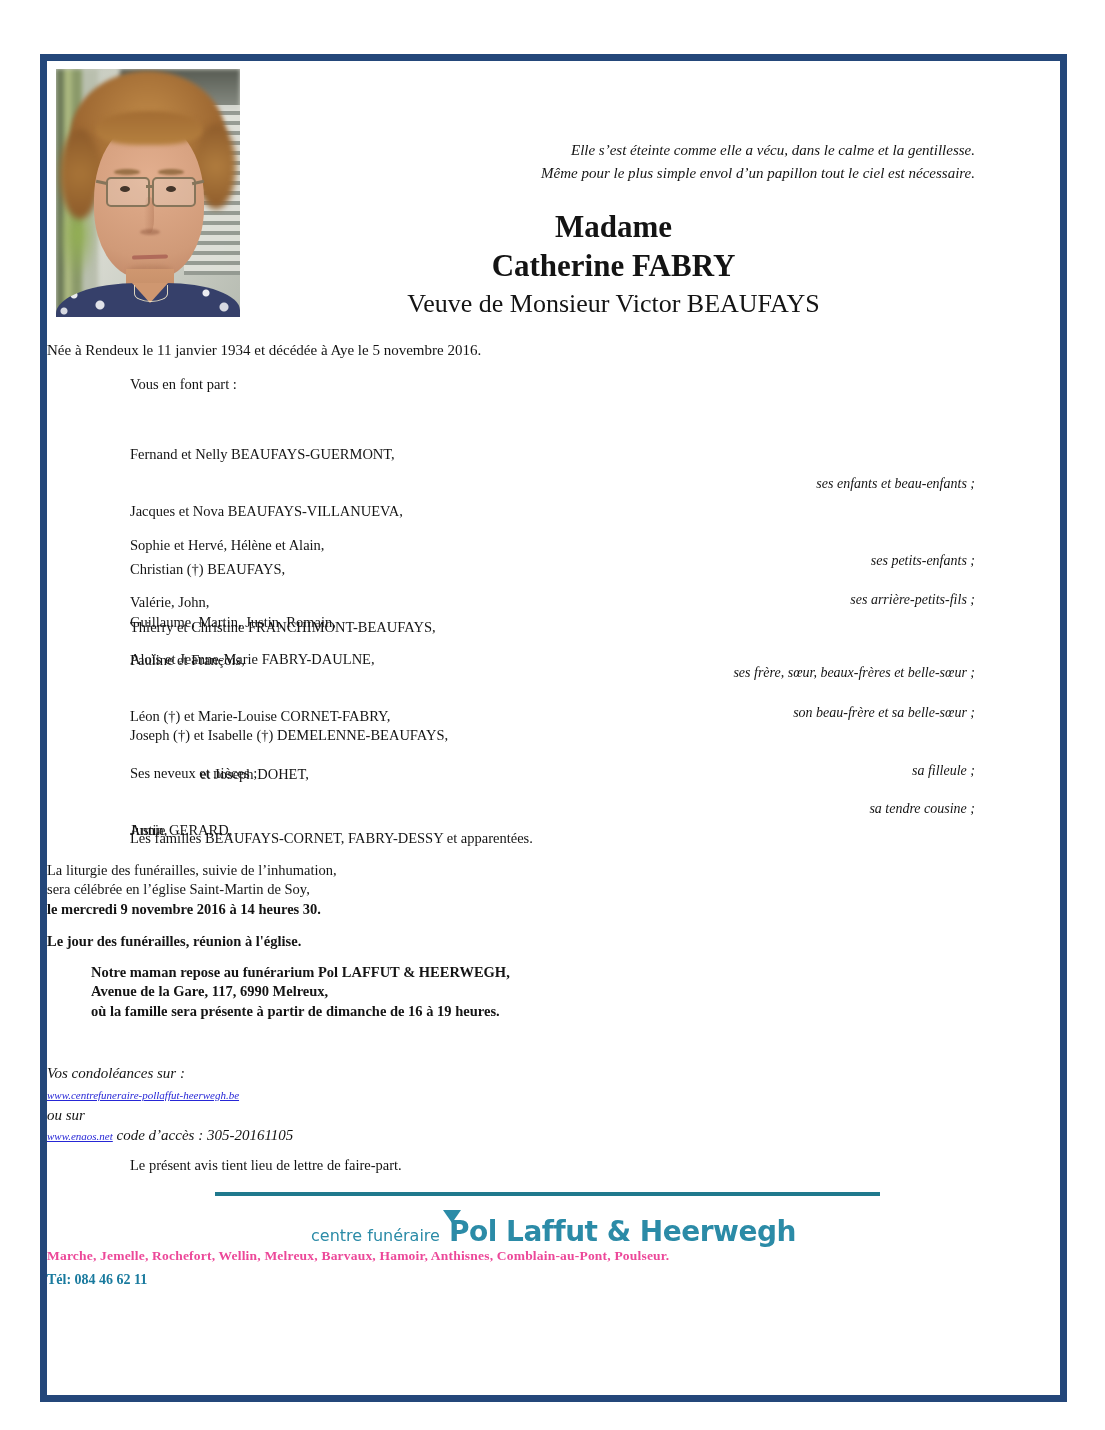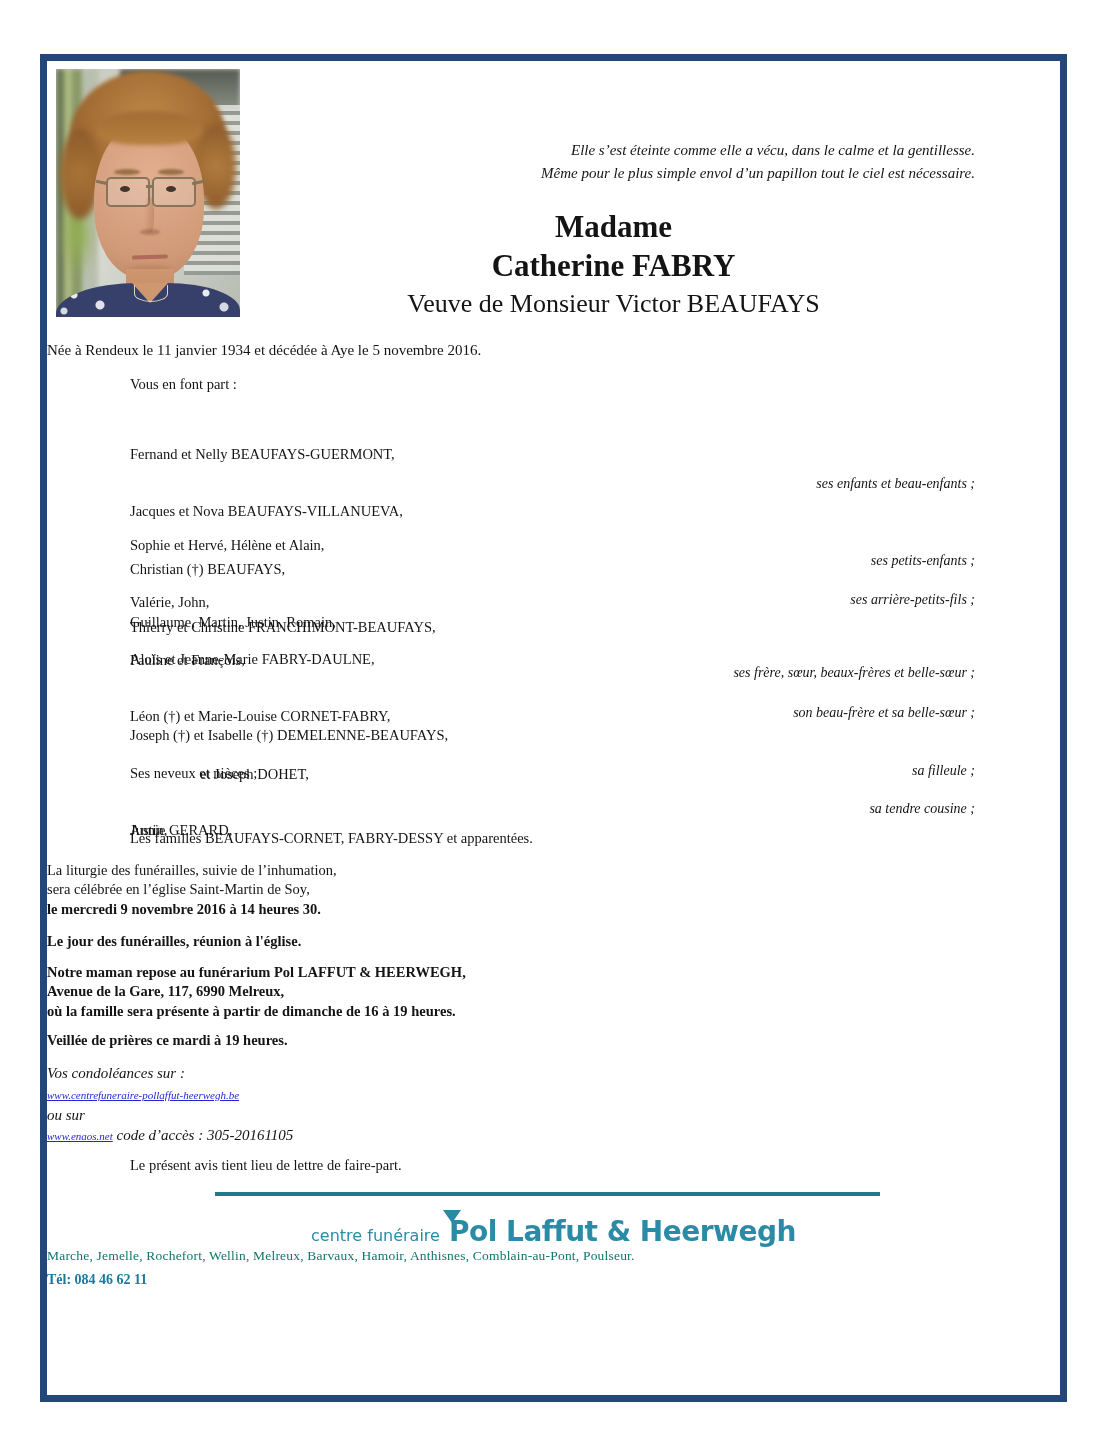--- a/index.html
+++ b/index.html
@@ -23,21 +23,21 @@
   .cer{font-size:14.5px;line-height:19.3px;}
   
   .cond-it{font-style:italic;font-size:15px;line-height:20px;}
   a.weblink{color:#2626d6;text-decoration:underline;font-style:italic;font-size:11px;}
   
   .rule{left:168px;top:1131px;width:665px;height:4px;background:#20798d;}
   .tri{left:396px;top:1149px;width:0;height:0;border-left:9px solid transparent;border-right:9px solid transparent;border-top:13px solid #2b8ba7;}
   .logo-row{left:0;right:0;top:1154px;display:flex;justify-content:center;align-items:baseline;gap:9px;font-family:"DejaVu Sans","Liberation Sans",sans-serif;color:#2b8ba7;}
   .logo-small{font-size:16px;}
   .logo-big{font-size:28px;font-weight:bold;letter-spacing:-0.5px;}
-  .addr{top:1186px;color:#0f766e;font-weight:normal;font-size:13.5px;line-height:18px;letter-spacing:0.2px;}
+  .addr{top:1186px;color:#ec4899;font-weight:bold;font-size:13.5px;line-height:18px;letter-spacing:0.2px;}
   .tel{top:1210px;color:#197a9e;font-weight:bold;font-size:14px;line-height:18px;}
   
   .photo{left:9px;top:8px;width:184px;height:248px;overflow:hidden;background:linear-gradient(120deg,#c3c8bb 0%,#d8dad1 45%,#b7bcb2 100%);}
   .photo *{position:absolute;}
   .ph-left{left:0;top:0;width:42px;height:248px;background:linear-gradient(90deg,#6d7b58 0 8px,#aab77f 8px 16px,#8b9a6a 16px 26px,#b9bfae 26px 42px);filter:blur(2px);}
   .ph-green{left:2px;top:120px;width:40px;height:90px;background:radial-gradient(closest-side,#93b052,rgba(147,176,82,0));filter:blur(3px);}
   .ph-topdark{right:0;top:0;width:120px;height:42px;background:linear-gradient(180deg,#575b52,#8b9087);filter:blur(2px);}
   .ph-blinds{right:0;top:36px;width:56px;height:170px;background:repeating-linear-gradient(180deg,#e3e4dd 0 6px,#8e948c 6px 10px);opacity:.85;filter:blur(.5px);}
   .ph-hair{left:14px;top:2px;width:156px;height:132px;border-radius:50% 50% 42% 42%;background:radial-gradient(circle at 50% 40%,#c08a48,#a06a33 60%,#8a5829 90%);filter:blur(2px);}
   .ph-tuft-l{left:4px;top:60px;width:40px;height:90px;border-radius:50%;background:radial-gradient(circle,#a87437,#8a5829);filter:blur(3px);}
@@ -157,27 +157,26 @@
   <div class="abs body-txt" style="left:83px;top:768px;">Les familles BEAUFAYS-CORNET, FABRY-DESSY et apparentées.</div>
 
   <div class="abs centered cer" style="top:800px;">
     <div>La liturgie des funérailles, suivie de l’inhumation,</div>
     <div>sera célébrée en l’église Saint-Martin de Soy,</div>
     <div class="boldline">le mercredi 9 novembre 2016 à 14 heures 30.</div>
   </div>
 
   <div class="abs centered cer boldline" style="top:871px;">Le jour des funérailles, réunion à l'église.</div>
 
-  <div class="abs centered cer boldline" style="top:902px;">
+  <div class="abs centered cer boldline" style="top:902px;padding-left:44px;">
     <div>Notre maman repose au funérarium Pol LAFFUT &amp; HEERWEGH,</div>
     <div>Avenue de la Gare, 117, 6990 Melreux,</div>
     <div>où la famille sera présente à partir de dimanche de 16 à 19 heures.</div>
   </div>
 
-  <div class="abs centered cer boldline" style="top:970px;">Veillée de prières ce mardi à 19 heures.</div>
 
   <div class="abs centered cond-it" style="top:1002px;">Vos condoléances sur :</div>
   <div class="abs centered" style="top:1023px;line-height:20px;">
     <a href="#" class="weblink">www.centrefuneraire-pollaffut-heerwegh.be</a>
   </div>
   <div class="abs centered cond-it" style="top:1044px;">ou sur</div>
   <div class="abs centered" style="top:1064px;line-height:20px;">
     <a href="#" class="weblink">www.enaos.net</a><span class="cond-it"> code d’accès : 305-20161105</span>
   </div>
 

